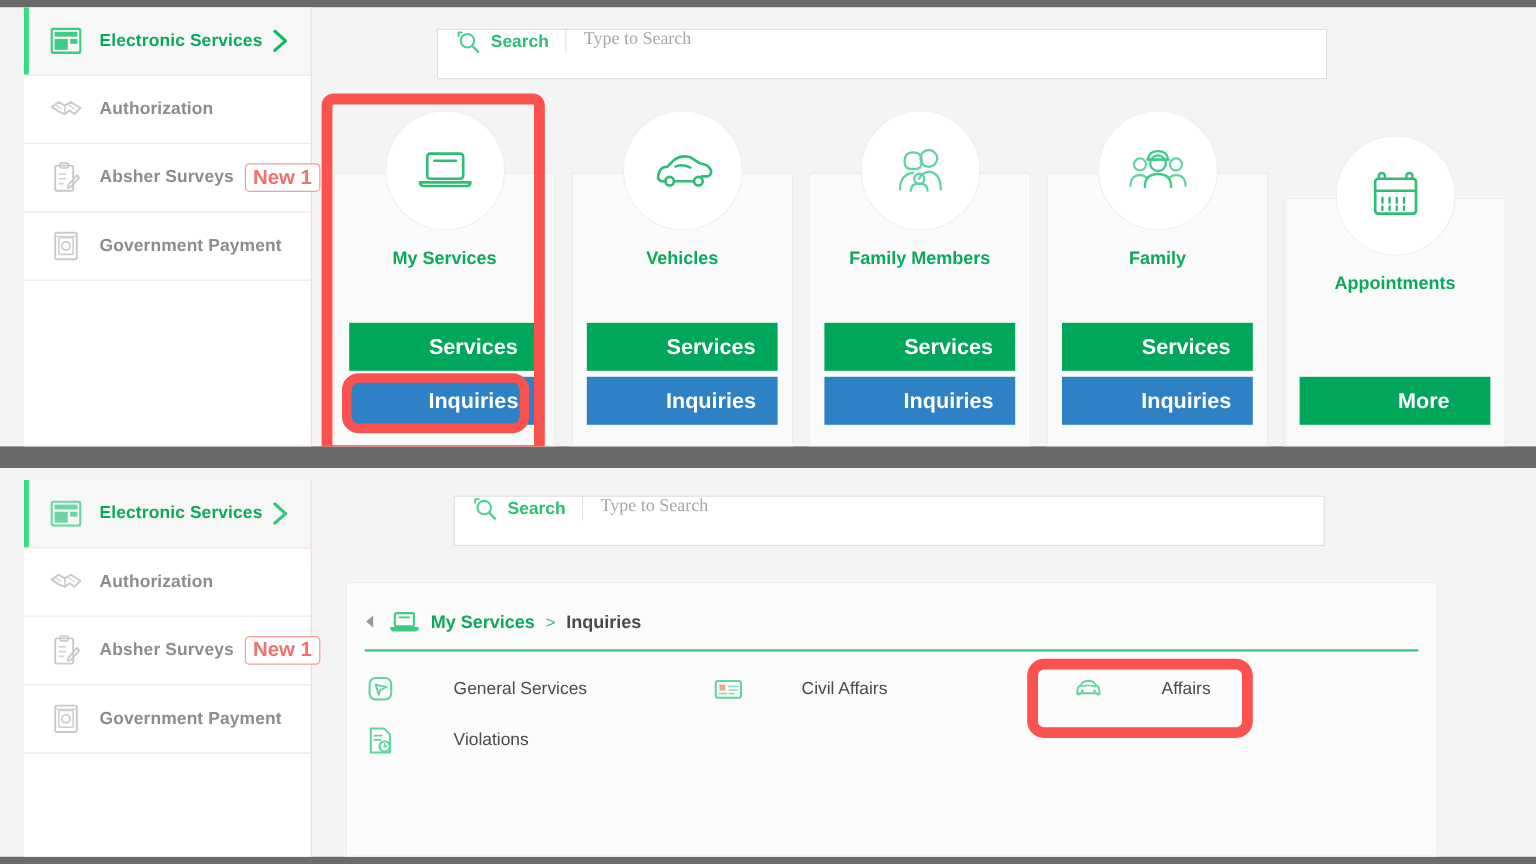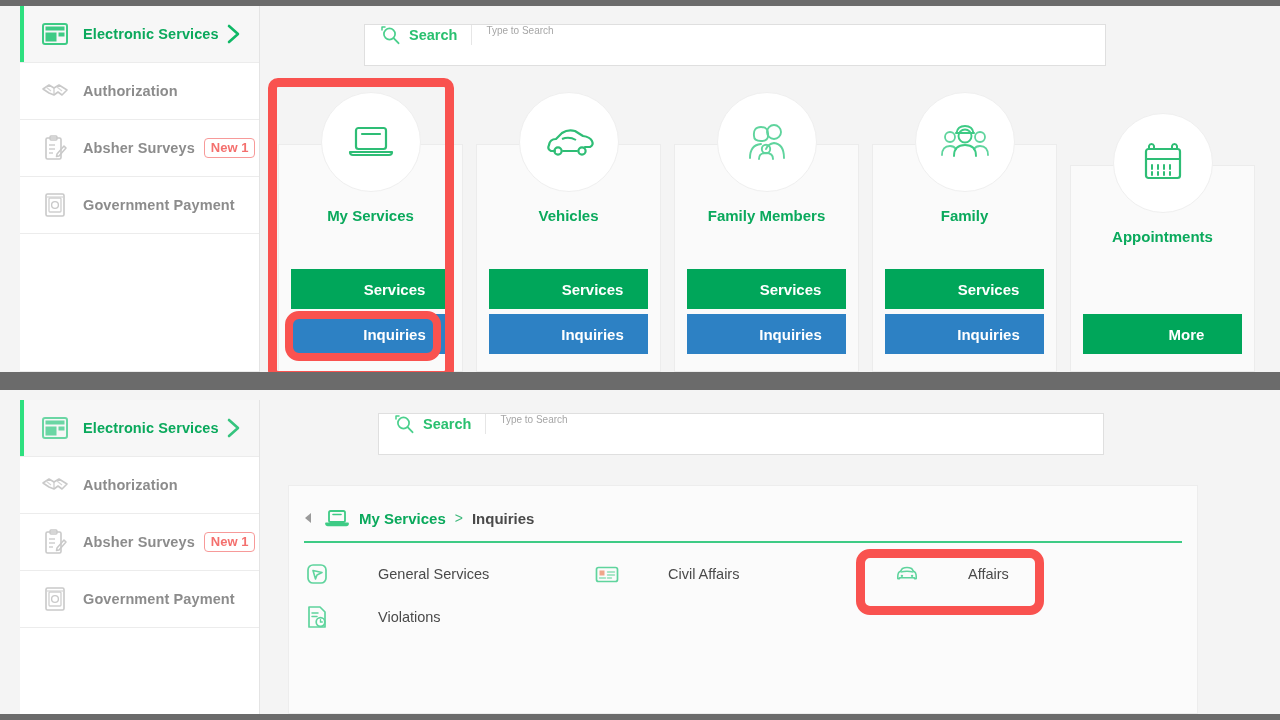--- a/index.html
+++ b/index.html
@@ -86,21 +86,21 @@
     margin-right: 18px;
     display: flex;
     align-items: center;
   }
 
   .new-badge {
     margin-left: 9px;
     border: 1px solid #f79a99;
     border-radius: 4px;
     color: #f4706e;
-    font-size: 13px;
+    font-size: 17px;
     font-weight: bold;
     padding: 2px 6px 3px;
     line-height: 1;
     white-space: nowrap;
     background: #fff;
   }
 
   .side-filler {
     background: #ffffff;
     border-bottom: 1px solid #ececec;
@@ -130,22 +130,22 @@
   .search-label {
     font-size: 14.5px;
     font-weight: bold;
     color: #29c06f;
   }
   .search-input {
     flex: 1;
     border: 0;
     outline: 0;
     padding: 0 14px;
-    font-family: Liberation Sans, sans-serif;
-    font-size: 10px;
+    font-family: Liberation Serif, serif;
+    font-size: 15px;
     color: #0c4a6e;
     background: transparent;
   }
   .search-input::placeholder { color: #a6a6a6; }
 
   
   .cards {
     position: absolute;
     left: 278px;
     top: 138px;
@@ -192,21 +192,21 @@
     display: flex;
     flex-direction: column;
     gap: 5px;
   }
   .btn {
     height: 40px;
     display: flex;
     align-items: center;
     justify-content: center;
     color: #ffffff;
-    font-size: 15px;
+    font-size: 18px;
     font-weight: bold;
     cursor: pointer;
     border: 0;
     font-family: "Liberation Sans", sans-serif;
     padding-left: 48px;
   }
   .btn-green { background: #00a65a; }
   .btn-blue  { background: #2d81c4; }
 
   

